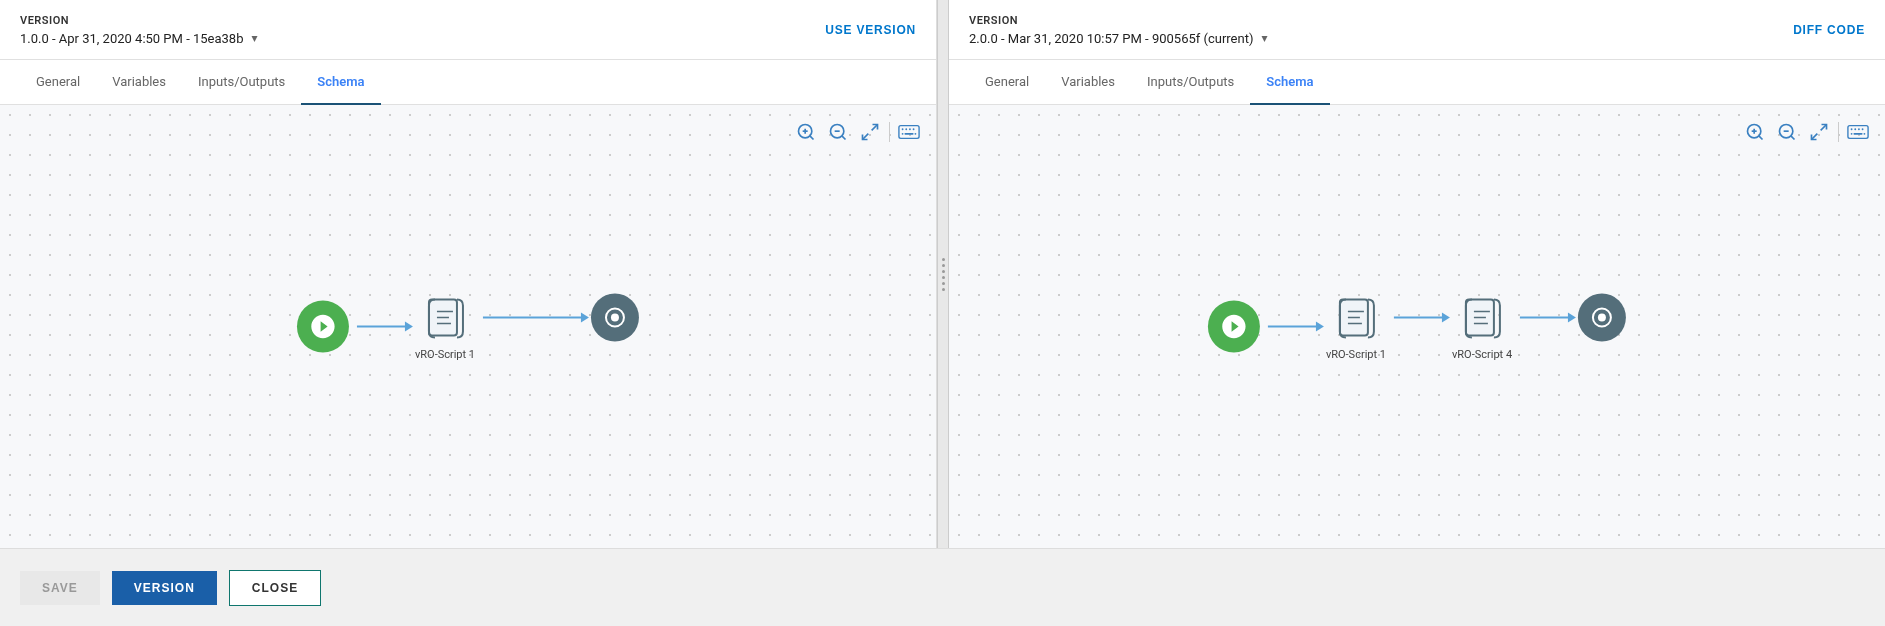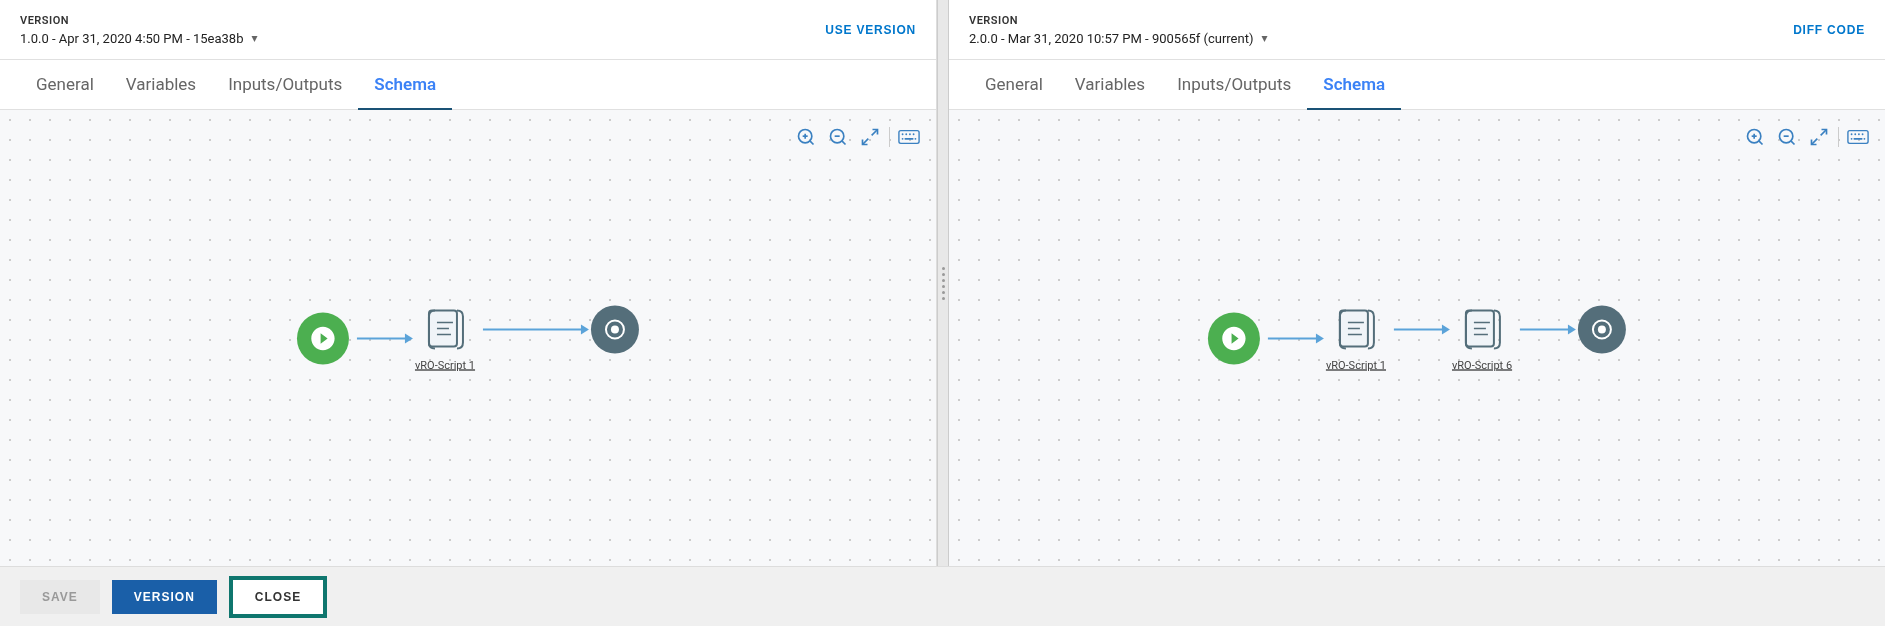--- a/index.html
+++ b/index.html
@@ -79,21 +79,21 @@
 
     
     .tabs {
       display: flex;
       border-bottom: 1px solid #e0e0e0;
       background: #fff;
       padding: 0 20px;
     }
     .tab {
       padding: 14px 16px;
-      font-size: 17px;
+      font-size: 13px;
       color: #666;
       cursor: pointer;
       border-bottom: 2px solid transparent;
       margin-bottom: -1px;
     }
     .tab.active {
       color: #3b82f6;
       font-weight: 600;
       border-bottom: 2px solid #1a5276;
     }
@@ -189,21 +189,20 @@
       border-top: 5px solid transparent;
       border-bottom: 5px solid transparent;
     }
 
     
     .script-node {
       display: flex;
       flex-direction: column;
       align-items: center;
       gap: 6px;
-      text-decoration: underline;
     }
     .script-icon {
       width: 48px;
       height: 48px;
     }
     .script-label {
       font-size: 11px;
       color: #444;
       white-space: nowrap;
     }
@@ -245,21 +244,21 @@
     }
 
     
     .footer {
       display: flex;
       align-items: center;
       gap: 12px;
       padding: 14px 20px;
       background: #f0f0f0;
       border-top: 1px solid #ddd;
-      height: 60px;
+      height: 78px;
     }
     .btn-save {
       padding: 10px 22px;
       font-size: 12px;
       font-weight: 700;
       letter-spacing: 1px;
       text-transform: uppercase;
       background: #e8e8e8;
       color: #999;
       border: none;
@@ -277,21 +276,21 @@
       cursor: pointer;
     }
     .btn-close {
       padding: 10px 22px;
       font-size: 12px;
       font-weight: 700;
       letter-spacing: 1px;
       text-transform: uppercase;
       background: #fff;
       color: #333;
-      border: 4px solid #0f766e;
+      border: 1px solid #0f766e;
       cursor: pointer;
     }
   </style>
 </head>
 <body>
 
 <div class="main-content">
 
   <div class="panel">
     <div class="version-header">
@@ -478,21 +477,21 @@
         </div>
         <div class="script-node">
           <svg class="script-icon" viewBox="0 0 48 48" fill="none">
             <rect x="8" y="6" width="28" height="36" rx="3" stroke="#546e7a" stroke-width="2" fill="#f0f4f8"></rect>
             <path d="M14 6 Q8 6 8 12 L8 38 Q8 44 14 44" stroke="#546e7a" stroke-width="2" fill="none"></path>
             <path d="M36 6 Q42 6 42 12 L42 38 Q42 44 36 44" stroke="#546e7a" stroke-width="2" fill="none"></path>
             <line x1="16" y1="18" x2="32" y2="18" stroke="#546e7a" stroke-width="1.5"></line>
             <line x1="16" y1="24" x2="28" y2="24" stroke="#546e7a" stroke-width="1.5"></line>
             <line x1="16" y1="30" x2="30" y2="30" stroke="#546e7a" stroke-width="1.5"></line>
           </svg>
-          <span class="script-label">vRO-Script 6</span>
+          <span class="script-label">vRO-Script 4</span>
         </div>
         <div style="display:flex;align-items:center;padding:0 8px;margin-bottom:18px;">
           <div class="arrow-line"></div>
         </div>
         <div class="end-node" style="margin-bottom:18px;">
           <svg viewBox="0 0 24 24" fill="white">
             <circle cx="12" cy="12" r="4" fill="white"></circle>
             <circle cx="12" cy="12" r="9" stroke="white" stroke-width="2" fill="none"></circle>
           </svg>
         </div>

